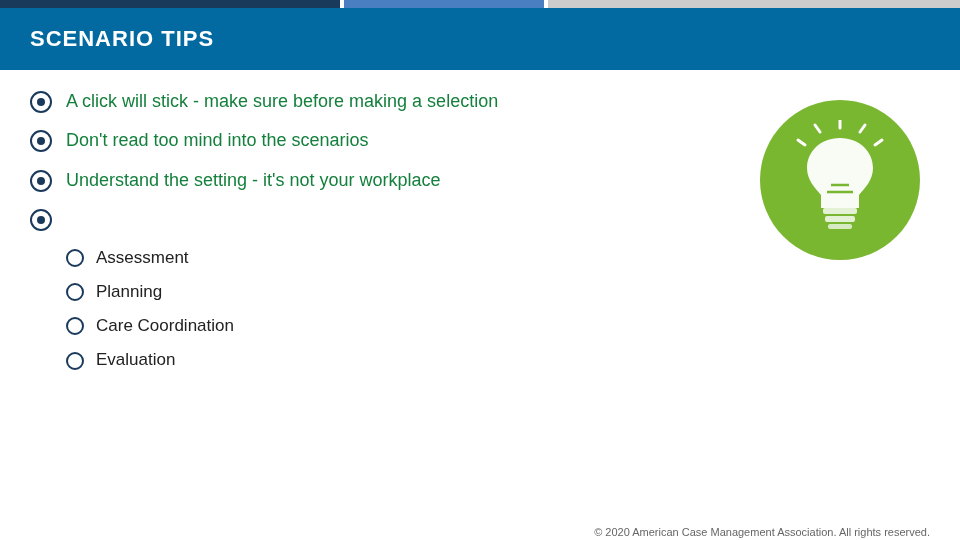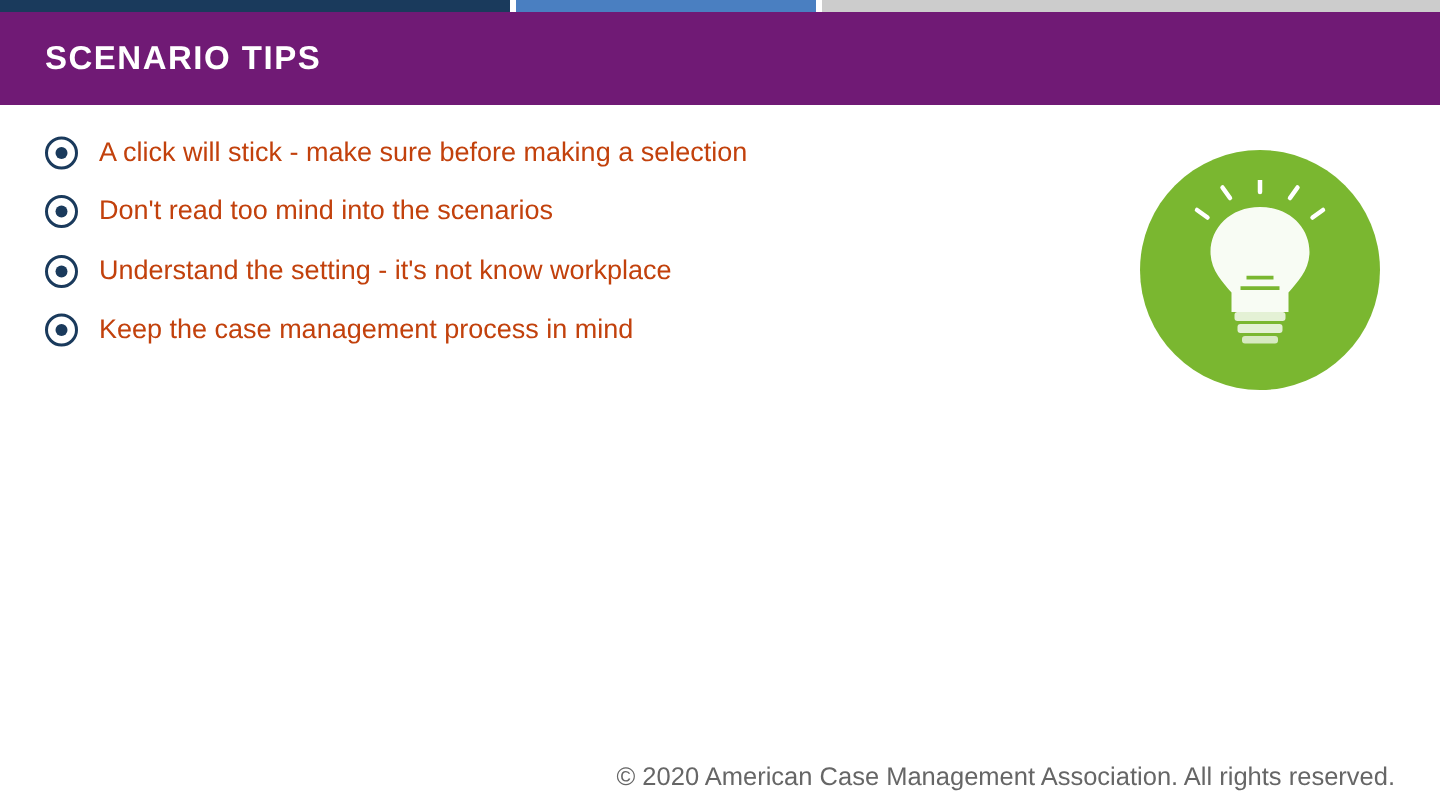--- a/index.html
+++ b/index.html
@@ -29,21 +29,21 @@
       margin-left: 4px;
     }
     .top-bar-seg3 {
       flex: 1;
       background: #cccccc;
       margin-left: 4px;
     }
 
     
     .header-banner {
-      background: #701a75;
+      background: #0369a1;
       width: 100%;
       padding: 18px 30px;
     }
     .header-title {
       color: #ffffff;
       font-size: 22px;
       font-weight: 600;
       letter-spacing: 1px;
     }
 
@@ -57,21 +57,21 @@
     .bullet-list {
       flex: 1;
       list-style: none;
     }
 
     .bullet-item {
       display: flex;
       align-items: flex-start;
       margin-bottom: 16px;
       font-size: 18px;
-      color: #c2410c;
+      color: #15803d;
       line-height: 1.3;
     }
 
     .bullet-icon {
       display: inline-flex;
       align-items: center;
       justify-content: center;
       width: 22px;
       height: 22px;
       border-radius: 50%;
@@ -136,23 +136,23 @@
       display: flex;
       align-items: center;
       justify-content: center;
     }
 
     
 
     
     .footer {
       position: absolute;
-      bottom: 12px;
+      bottom: 2px;
       right: 30px;
-      font-size: 17px;
+      font-size: 11px;
       color: #666666;
     }
   </style>
 </head>
 <body>
 
 <div class="top-bar">
   <div class="top-bar-seg1"></div>
   <div class="top-bar-seg2"></div>
   <div class="top-bar-seg3"></div>
@@ -170,28 +170,45 @@
       <li class="bullet-item">
         <span class="bullet-icon"></span>
         <span>A click will stick - make sure before making a selection</span>
       </li>
       <li class="bullet-item">
         <span class="bullet-icon"></span>
         <span>Don't read too mind into the scenarios</span>
       </li>
       <li class="bullet-item">
         <span class="bullet-icon"></span>
-        <span>Understand the setting - it's not know workplace</span>
-      </li>
-      <li class="bullet-item">
-        <span class="bullet-icon"></span>
-        <span>Keep the case management process in mind</span>
+        <span>Understand the setting - it's not your workplace</span>
+      </li>
+      <li class="bullet-item">
+        <span class="bullet-icon"></span>
       </li>
     </ul>
 
+    <ul class="sub-list">
+      <li class="sub-item">
+        <span class="sub-bullet-icon"></span>
+        <span>Assessment</span>
+      </li>
+      <li class="sub-item">
+        <span class="sub-bullet-icon"></span>
+        <span>Planning</span>
+      </li>
+      <li class="sub-item">
+        <span class="sub-bullet-icon"></span>
+        <span>Care Coordination</span>
+      </li>
+      <li class="sub-item">
+        <span class="sub-bullet-icon"></span>
+        <span>Evaluation</span>
+      </li>
+    </ul>
   </div>
 
   <div class="lightbulb-container">
     <div class="lightbulb-circle">
       <svg width="110" height="120" viewBox="0 0 110 120">
 
         <line x1="55" y1="8" x2="55" y2="0" stroke="white" stroke-width="3" stroke-linecap="round"></line>
         <line x1="35" y1="12" x2="30" y2="5" stroke="white" stroke-width="3" stroke-linecap="round"></line>
         <line x1="20" y1="25" x2="13" y2="20" stroke="white" stroke-width="3" stroke-linecap="round"></line>
         <line x1="75" y1="12" x2="80" y2="5" stroke="white" stroke-width="3" stroke-linecap="round"></line>

